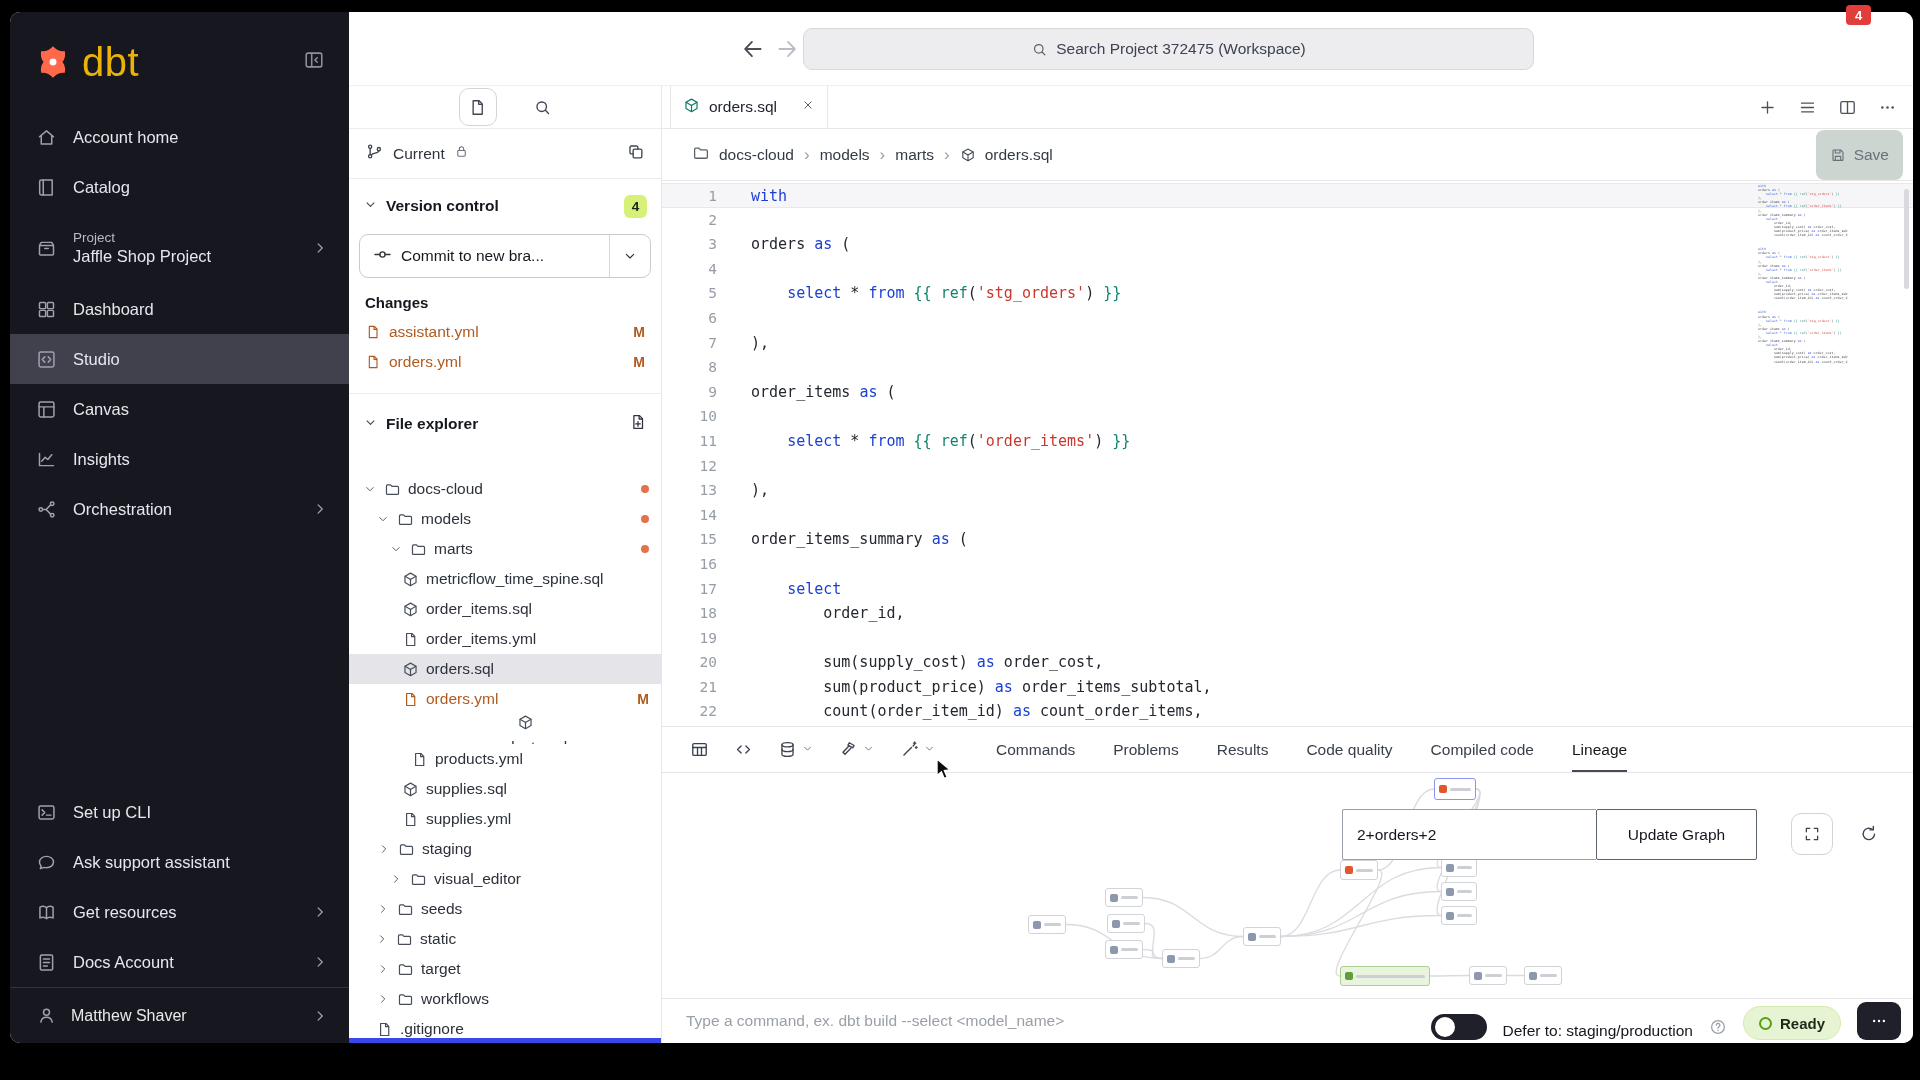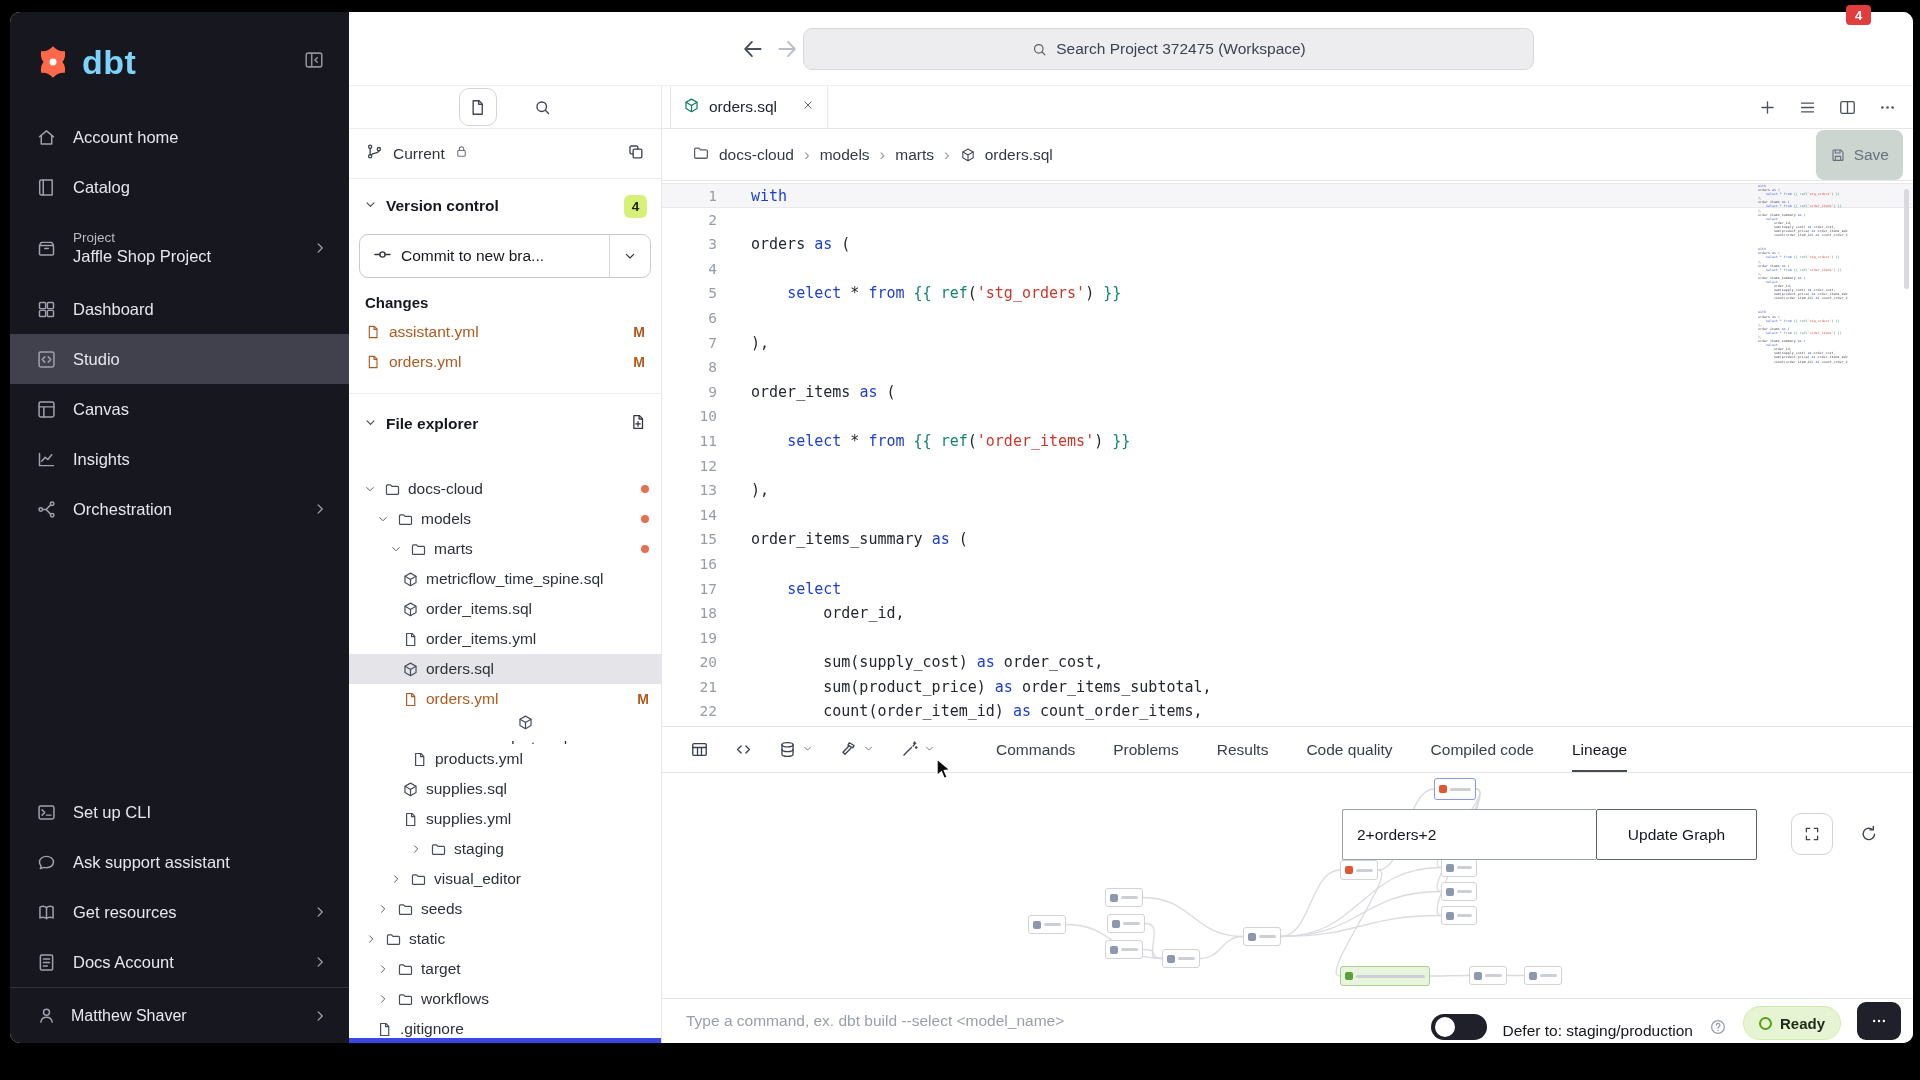--- a/index.html
+++ b/index.html
@@ -7,21 +7,21 @@
   body{width:1920px;height:1080px;background:#000;font-family:"Liberation Sans",sans-serif;overflow:hidden;position:relative}
   i[data-icon]{display:inline-flex;font-style:normal;flex:none}
   .ic{width:18px;height:18px;flex:none}
 
   .frame-badge{position:absolute;left:1846px;top:5px;width:25px;height:20px;background:#e23d3d;border-radius:4px;color:#fff;font-size:13px;font-weight:700;display:flex;align-items:center;justify-content:center;z-index:60}
   .window{position:absolute;left:10px;top:12px;width:1903px;height:1031px;background:#fff;border-radius:10px;overflow:hidden;display:flex}
 
   
   .sidebar{width:339px;flex:none;background:#17171f;color:#e8e8ee;position:relative}
   .side-logo{height:100px;display:flex;align-items:center;padding:0 24px;gap:10px}
-  .logo-text{font-size:34px;font-weight:700;color:#7dd3fc;letter-spacing:.5px}
+  .logo-text{font-size:40px;font-weight:400;color:#eab308;letter-spacing:.5px}
   .collapse-btn{margin-left:auto;color:#8f8f9c;cursor:pointer}
   .collapse-btn .ic{width:22px;height:22px}
   .side-item{display:flex;align-items:center;gap:16px;height:50px;padding:0 20px 0 26px;font-size:16.5px;color:#e6e7ee;cursor:pointer}
   .side-item .nav-ic{width:21px;height:21px;color:#a0a1af}
   .side-item.active{background:#40414c}
   .side-item.two-line{height:72px}
   .side-text{display:flex;flex-direction:column;gap:2px;min-width:0}
   .side-small{font-size:13.5px;color:#b9bac6}
   .side-chev{width:18px;height:18px;margin-left:auto;color:#a0a1af}
   .side-footer{position:absolute;left:0;right:0;bottom:0}
@@ -542,21 +542,21 @@
               </svg>
               <span class="tree-label">supplies.sql</span>
             </div>
             <div class="tree-row" style="padding-left: 53px;">
               <svg class="ic tree-ic" viewBox="0 0 24 24" fill="none" stroke="currentColor" stroke-width="1.7" stroke-linecap="round" stroke-linejoin="round">
                 <path d="M6.5 3.5H14l4 4v13H6.5z"></path>
                 <path d="M13.5 3.8V8h4"></path>
               </svg>
               <span class="tree-label">supplies.yml</span>
             </div>
-            <div class="tree-row" style="padding-left: 60px; text-align: center;">
+            <div class="tree-row" style="padding-left: 28px; text-align: center;">
               <svg class="ic tree-chev" viewBox="0 0 24 24" fill="none" stroke="currentColor" stroke-width="1.7" stroke-linecap="round" stroke-linejoin="round">
                 <path d="m9.5 6.5 5.5 5.5-5.5 5.5"></path>
               </svg>
               <svg class="ic tree-ic" viewBox="0 0 24 24" fill="none" stroke="currentColor" stroke-width="1.7" stroke-linecap="round" stroke-linejoin="round">
                 <path d="M3.5 7A1.5 1.5 0 0 1 5 5.5h4.2l2 2.2H19A1.5 1.5 0 0 1 20.5 9.2v8.3A1.5 1.5 0 0 1 19 19H5a1.5 1.5 0 0 1-1.5-1.5z"></path>
               </svg>
               <span class="tree-label">staging</span>
             </div>
             <div class="tree-row" style="padding-left: 40px;">
               <svg class="ic tree-chev" viewBox="0 0 24 24" fill="none" stroke="currentColor" stroke-width="1.7" stroke-linecap="round" stroke-linejoin="round">
@@ -569,21 +569,21 @@
             </div>
             <div class="tree-row" style="padding-left: 27px;">
               <svg class="ic tree-chev" viewBox="0 0 24 24" fill="none" stroke="currentColor" stroke-width="1.7" stroke-linecap="round" stroke-linejoin="round">
                 <path d="m9.5 6.5 5.5 5.5-5.5 5.5"></path>
               </svg>
               <svg class="ic tree-ic" viewBox="0 0 24 24" fill="none" stroke="currentColor" stroke-width="1.7" stroke-linecap="round" stroke-linejoin="round">
                 <path d="M3.5 7A1.5 1.5 0 0 1 5 5.5h4.2l2 2.2H19A1.5 1.5 0 0 1 20.5 9.2v8.3A1.5 1.5 0 0 1 19 19H5a1.5 1.5 0 0 1-1.5-1.5z"></path>
               </svg>
               <span class="tree-label">seeds</span>
             </div>
-            <div class="tree-row" style="padding-left: 15px;">
+            <div class="tree-row" style="padding-left: 26px;">
               <svg class="ic tree-chev" viewBox="0 0 24 24" fill="none" stroke="currentColor" stroke-width="1.7" stroke-linecap="round" stroke-linejoin="round">
                 <path d="m9.5 6.5 5.5 5.5-5.5 5.5"></path>
               </svg>
               <svg class="ic tree-ic" viewBox="0 0 24 24" fill="none" stroke="currentColor" stroke-width="1.7" stroke-linecap="round" stroke-linejoin="round">
                 <path d="M3.5 7A1.5 1.5 0 0 1 5 5.5h4.2l2 2.2H19A1.5 1.5 0 0 1 20.5 9.2v8.3A1.5 1.5 0 0 1 19 19H5a1.5 1.5 0 0 1-1.5-1.5z"></path>
               </svg>
               <span class="tree-label">static</span>
             </div>
             <div class="tree-row" style="padding-left: 27px;">
               <svg class="ic tree-chev" viewBox="0 0 24 24" fill="none" stroke="currentColor" stroke-width="1.7" stroke-linecap="round" stroke-linejoin="round">

